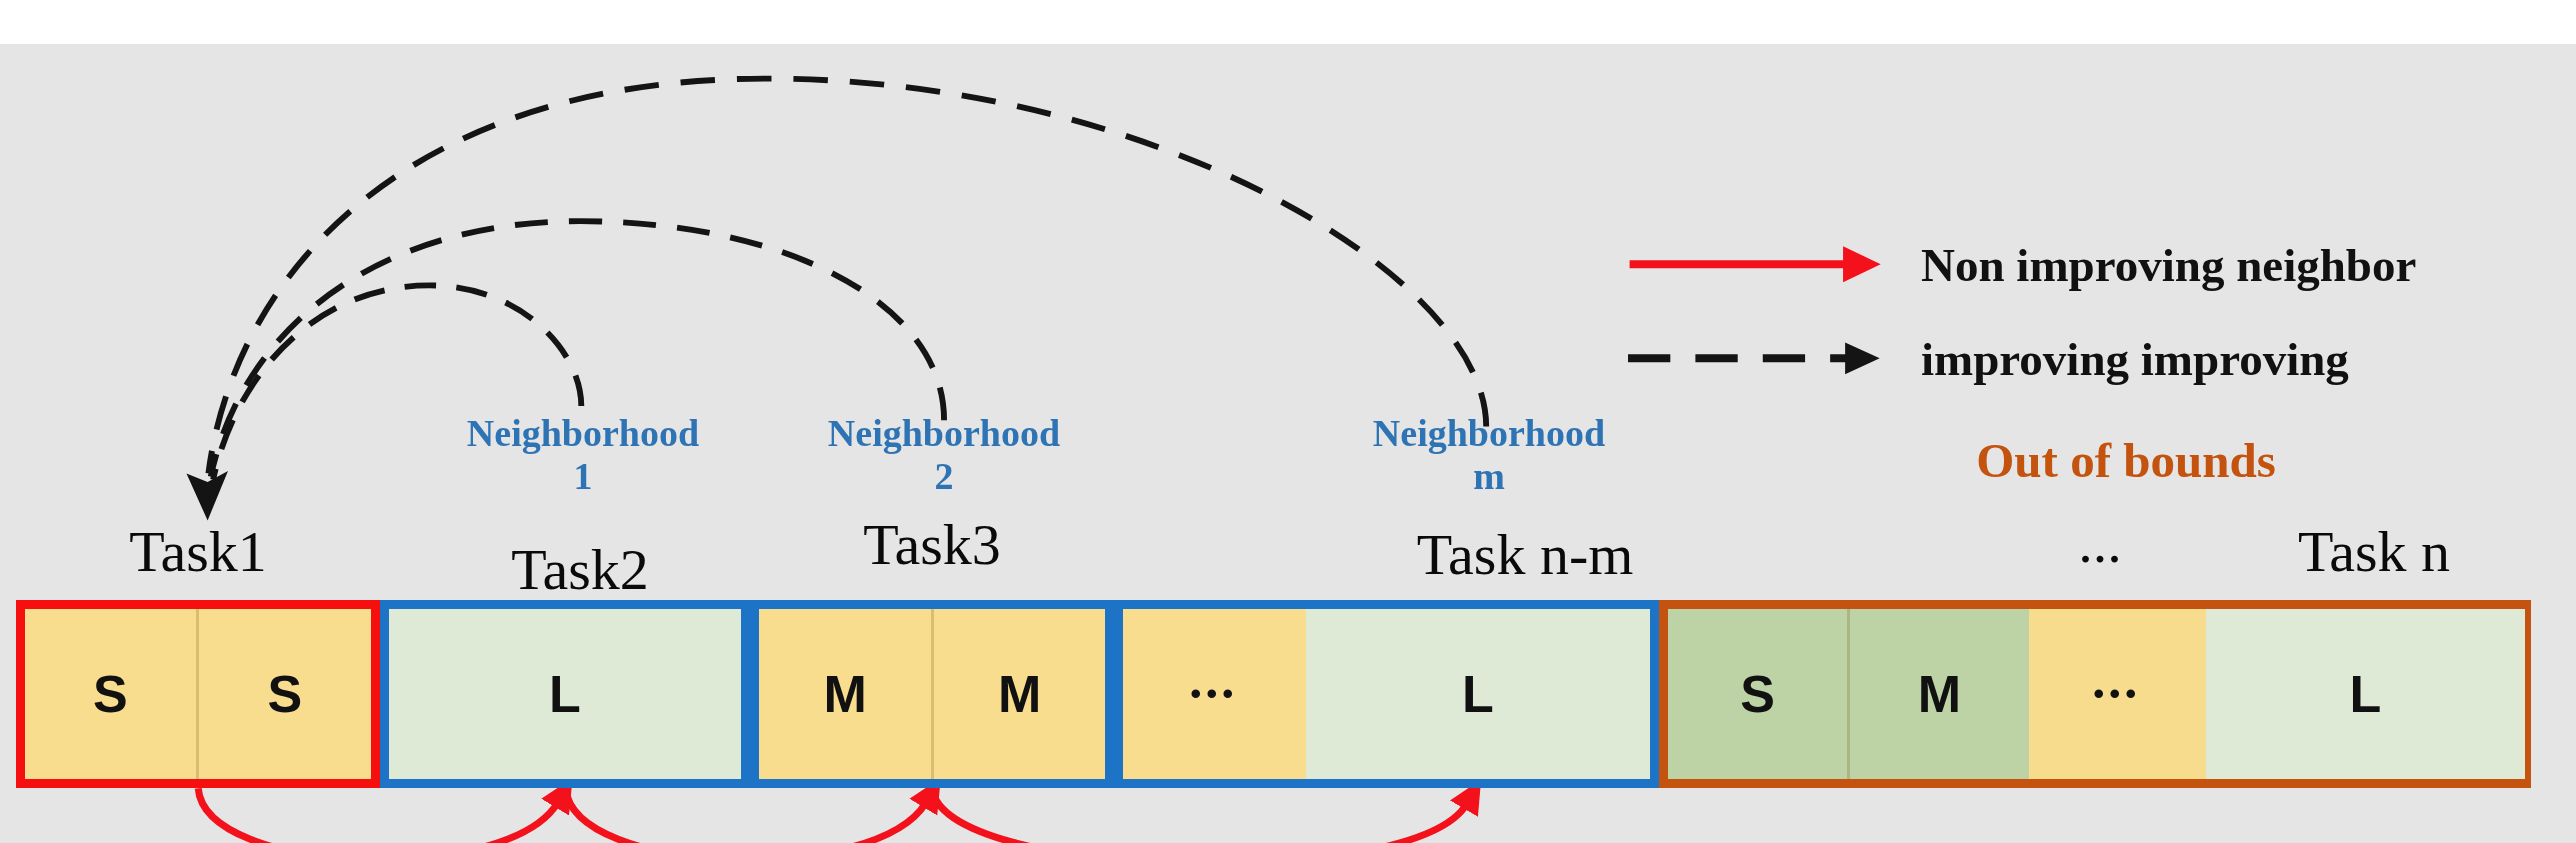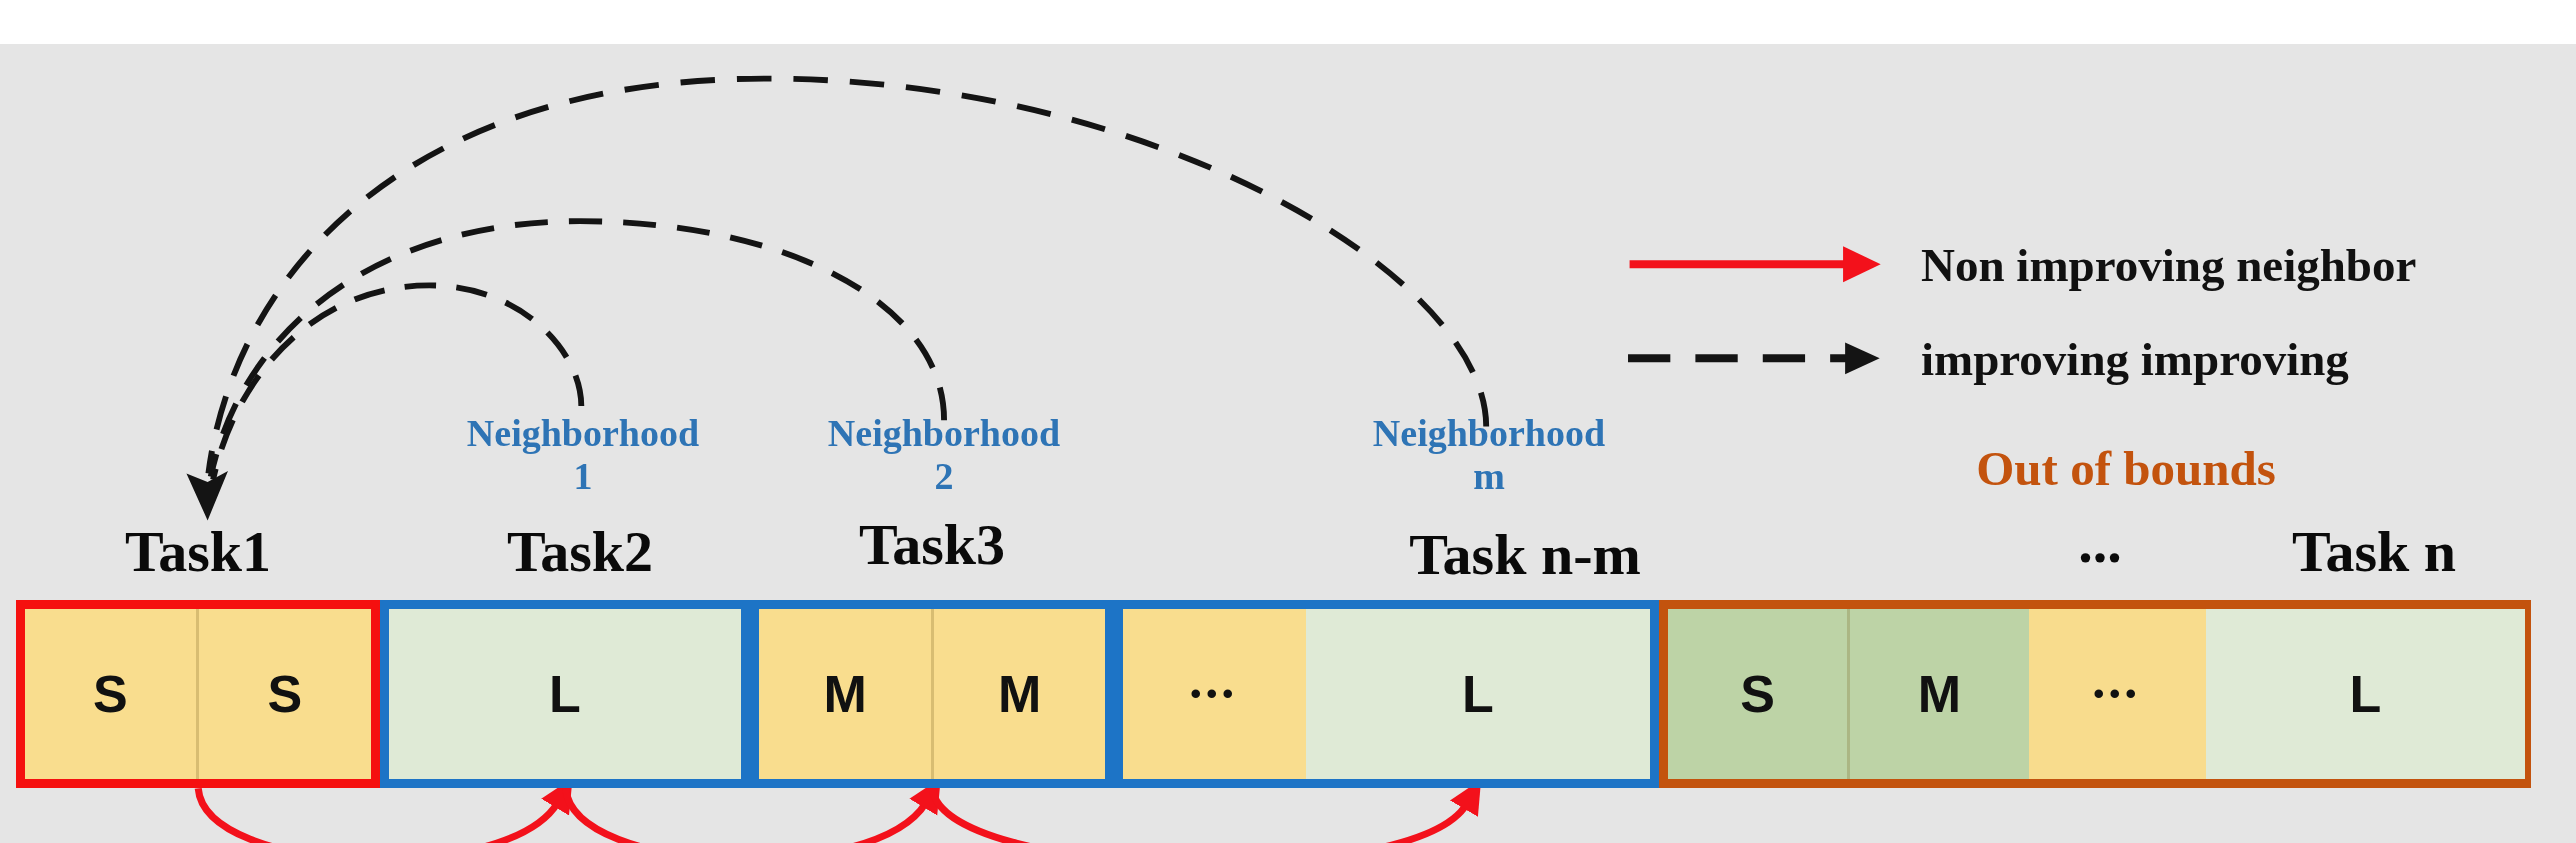--- a/index.html
+++ b/index.html
@@ -43,21 +43,21 @@
     color: #c3530e;
     font-weight: bold;
     font-size: 49px;
     line-height: 1;
     white-space: nowrap;
   }
   .task-label {
     position: absolute;
     transform: translateX(-50%);
     color: #0a0a0a;
-    font-weight: bold;
+    font-weight: normal;
     font-size: 58px;
     line-height: 1;
     white-space: nowrap;
   }
   
   #bar {
     position: absolute;
     left: 15.7px;
     top: 556px;
     width: 2515px;
@@ -139,24 +139,24 @@
   </div>
   <div class="nb-label" style="left:944px; top:368px">
     <div>Neighborhood</div>
     <div>2</div>
   </div>
   <div class="nb-label" style="left:1489px; top:368px">
     <div>Neighborhood</div>
     <div>m</div>
   </div>
 
-  <div class="oob-label" style="left:2126px; top:400px">Out of bounds</div>
+  <div class="oob-label" style="left:2126px; top:392px">Out of bounds</div>
 
   <div class="task-label" style="left:198px;  top:479px">Task1</div>
-  <div class="task-label" style="left:580px;  top:479px">Task2</div>
+  <div class="task-label" style="left:580px;  top:497px">Task2</div>
   <div class="task-label" style="left:932px; top:472px">Task3</div>
   <div class="task-label" style="left:1525px; top:482px">Task n-m</div>
   <div class="task-label" style="left:2100px; top:470px">...</div>
   <div class="task-label" style="left:2374px; top:479px">Task n</div>
 
   <div id="bar">
 
     <div class="segment seg-1" style="border-color: rgb(245, 16, 15);">
       <div class="cell" style="background-color: rgb(249, 221, 142);">
         <span class="cell-letter">S</span>

